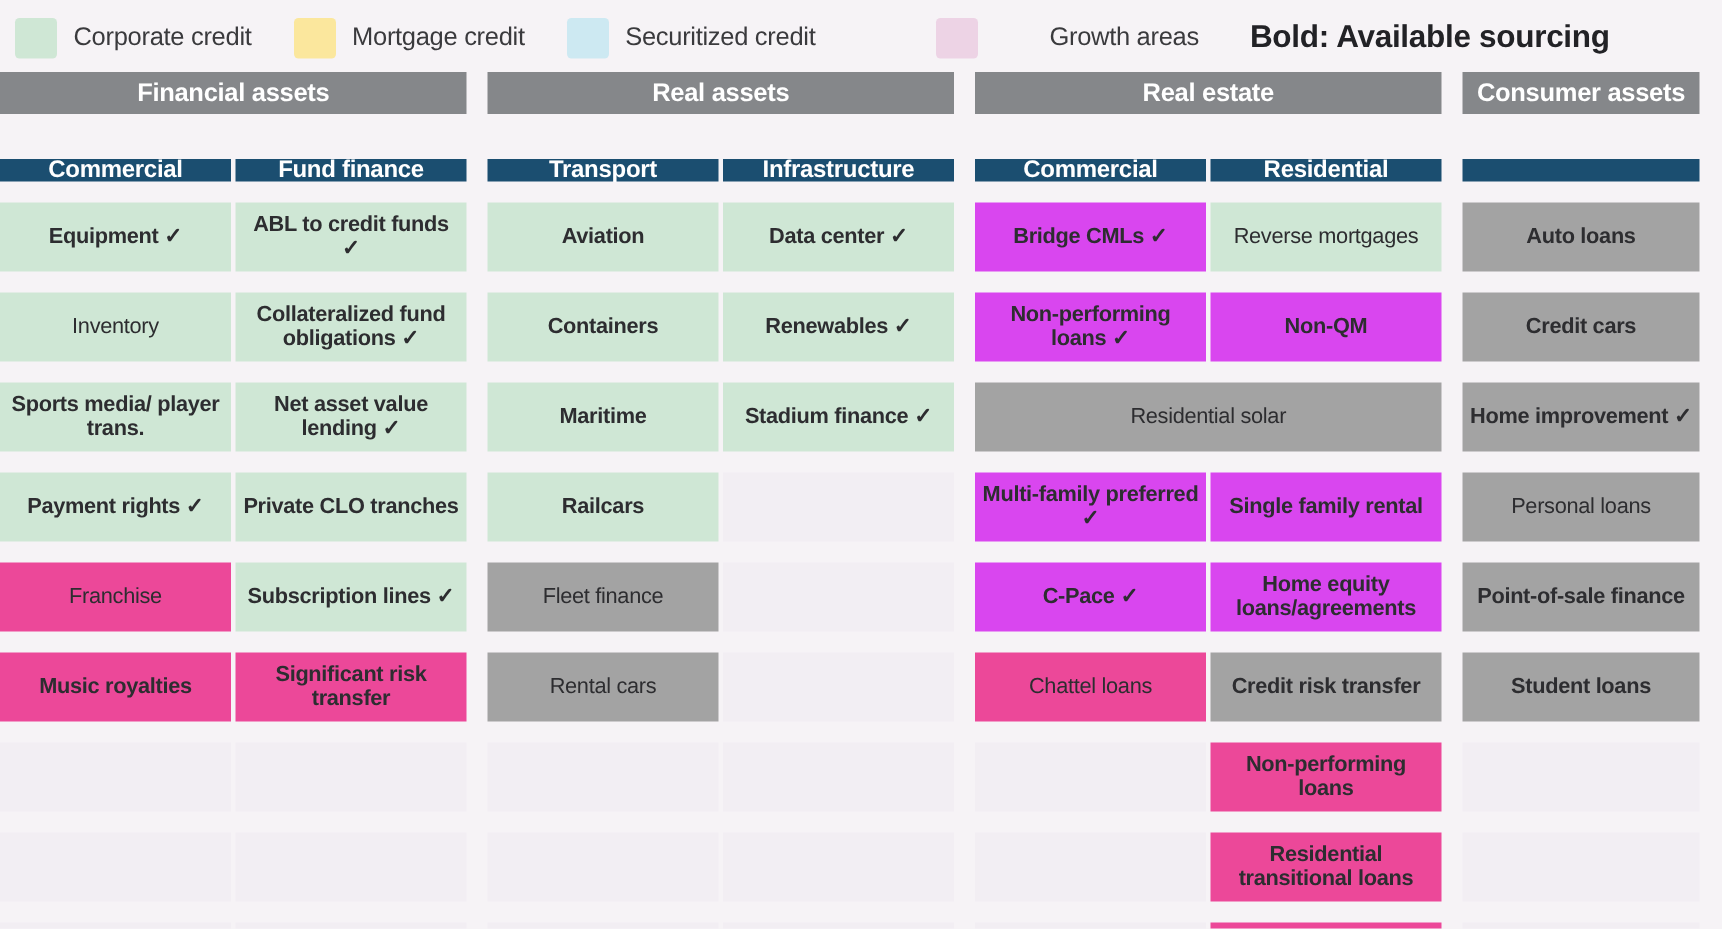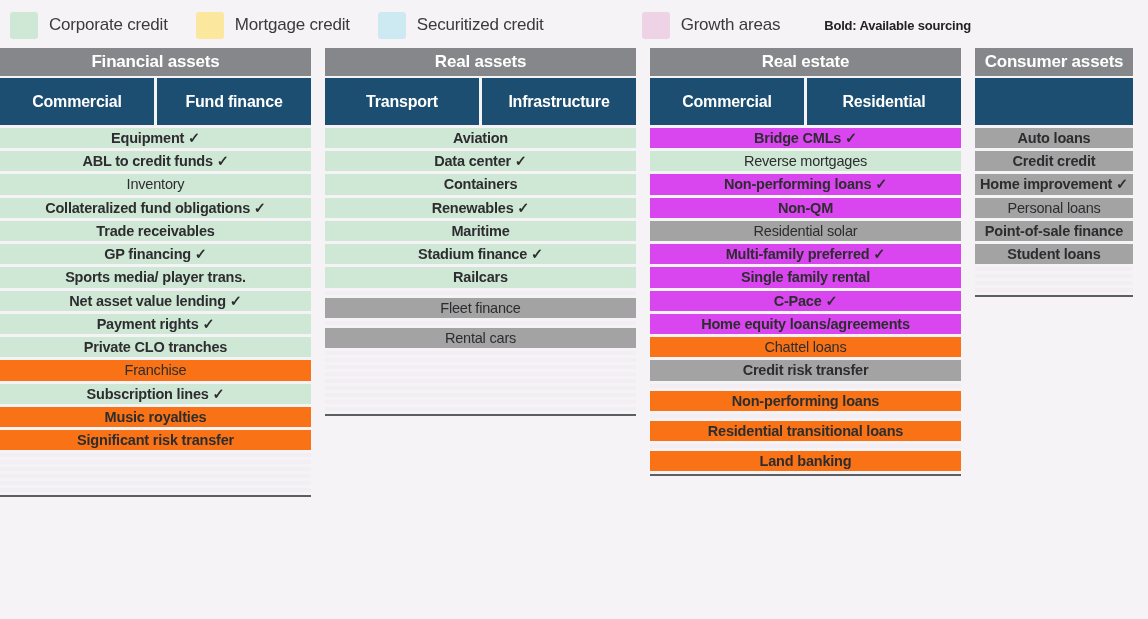--- a/index.html
+++ b/index.html
@@ -16,39 +16,39 @@
     display: flex;
     align-items: center;
     padding: 10px 0 8px 10px;
     height: 48px;
   }
   .legend-item {
     display: flex;
     align-items: center;
     margin-right: 28px;
   }
-  .legend-item.growth { margin-left: 70px; }
+  .legend-item.growth { margin-left: 52px; gap: 37px; }
   .legend-swatch {
     width: 28px; height: 27px;
     border-radius: 3px;
     margin-right: 11px;
     flex: 0 0 auto;
   }
   .legend-label {
     font-size: 17px;
     color: #3a3a3d;
     letter-spacing: -0.2px;
     white-space: nowrap;
   }
   .legend-note {
-    font-size: 13px;
+    font-size: 21px;
     font-weight: 700;
     color: #222226;
     letter-spacing: -0.2px;
-    margin-left: 16px;
+    margin-left: 6px;
     white-space: nowrap;
   }
 
   
   .board {
     display: flex;
     padding: 0 0;
     gap: 14px;
   }
   .group { display: flex; flex-direction: column; }
@@ -61,45 +61,46 @@
     color: #ffffff;
     font-size: 17px;
     font-weight: 700;
     display: flex; align-items: center; justify-content: center;
     letter-spacing: -0.2px;
     margin-bottom: 2px;
   }
   .col-headers { display: flex; gap: 3px; }
   .col-header {
     flex: 1 1 0;
-    height: 47px;
+    height: 15px;
     background: #1b4e70;
     color: #ffffff;
     font-size: 16px;
     font-weight: 700;
     display: flex; align-items: center; justify-content: center;
     letter-spacing: -0.2px;
-  }
-
-  .row { display: flex; gap: 3px; margin-top: 3px; flex-direction: column; }
+    margin-top: 28px;
+  }
+
+  .row { display: flex; gap: 3px; margin-top: 14px; }
   .cell {
     flex: 1 1 0;
     height: 46px;
     display: flex; align-items: center; justify-content: center;
     text-align: center;
     font-size: 14.5px;
     line-height: 1.12;
     padding: 2px 4px;
     letter-spacing: -0.2px;
   }
   .cell.bold { font-weight: 700; }
   .cell.green  { background: #cfe7d5; }
   .cell.yellow { background: #d946ef; }
   .cell.blue   { background: #a3a3a3; }
-  .cell.pink   { background: #f97316; }
+  .cell.pink   { background: #ec4899; }
   .cell.empty  { background: #f2eef3; }
 
   .group-underline {
     height: 2px;
     background: #5d5e62;
     margin-top: 3px;
   }
 </style>
 </head>
 <body>
@@ -132,24 +133,20 @@
       </div>
       <div class="row">
         <div class="cell green bold">Equipment ✓</div>
         <div class="cell green bold">ABL to credit funds ✓</div>
       </div>
       <div class="row">
         <div class="cell green">Inventory</div>
         <div class="cell green bold">Collateralized fund obligations ✓</div>
       </div>
       <div class="row">
-        <div class="cell green bold">Trade receivables</div>
-        <div class="cell green bold">GP financing ✓</div>
-      </div>
-      <div class="row">
         <div class="cell green bold">Sports media/ player trans.</div>
         <div class="cell green bold">Net asset value lending ✓</div>
       </div>
       <div class="row">
         <div class="cell green bold">Payment rights ✓</div>
         <div class="cell green bold">Private CLO tranches</div>
       </div>
       <div class="row">
         <div class="cell pink">Franchise</div>
         <div class="cell green bold">Subscription lines ✓</div>
@@ -265,21 +262,21 @@
     </div>
     <div class="group narrow">
       <div class="group-title">Consumer assets</div>
       <div class="col-headers">
         <div class="col-header"></div>
       </div>
       <div class="row">
         <div class="cell blue bold">Auto loans</div>
       </div>
       <div class="row">
-        <div class="cell blue bold">Credit credit</div>
+        <div class="cell blue bold">Credit cars</div>
       </div>
       <div class="row">
         <div class="cell blue bold">Home improvement ✓</div>
       </div>
       <div class="row">
         <div class="cell blue">Personal loans</div>
       </div>
       <div class="row">
         <div class="cell blue bold">Point-of-sale finance</div>
       </div>

